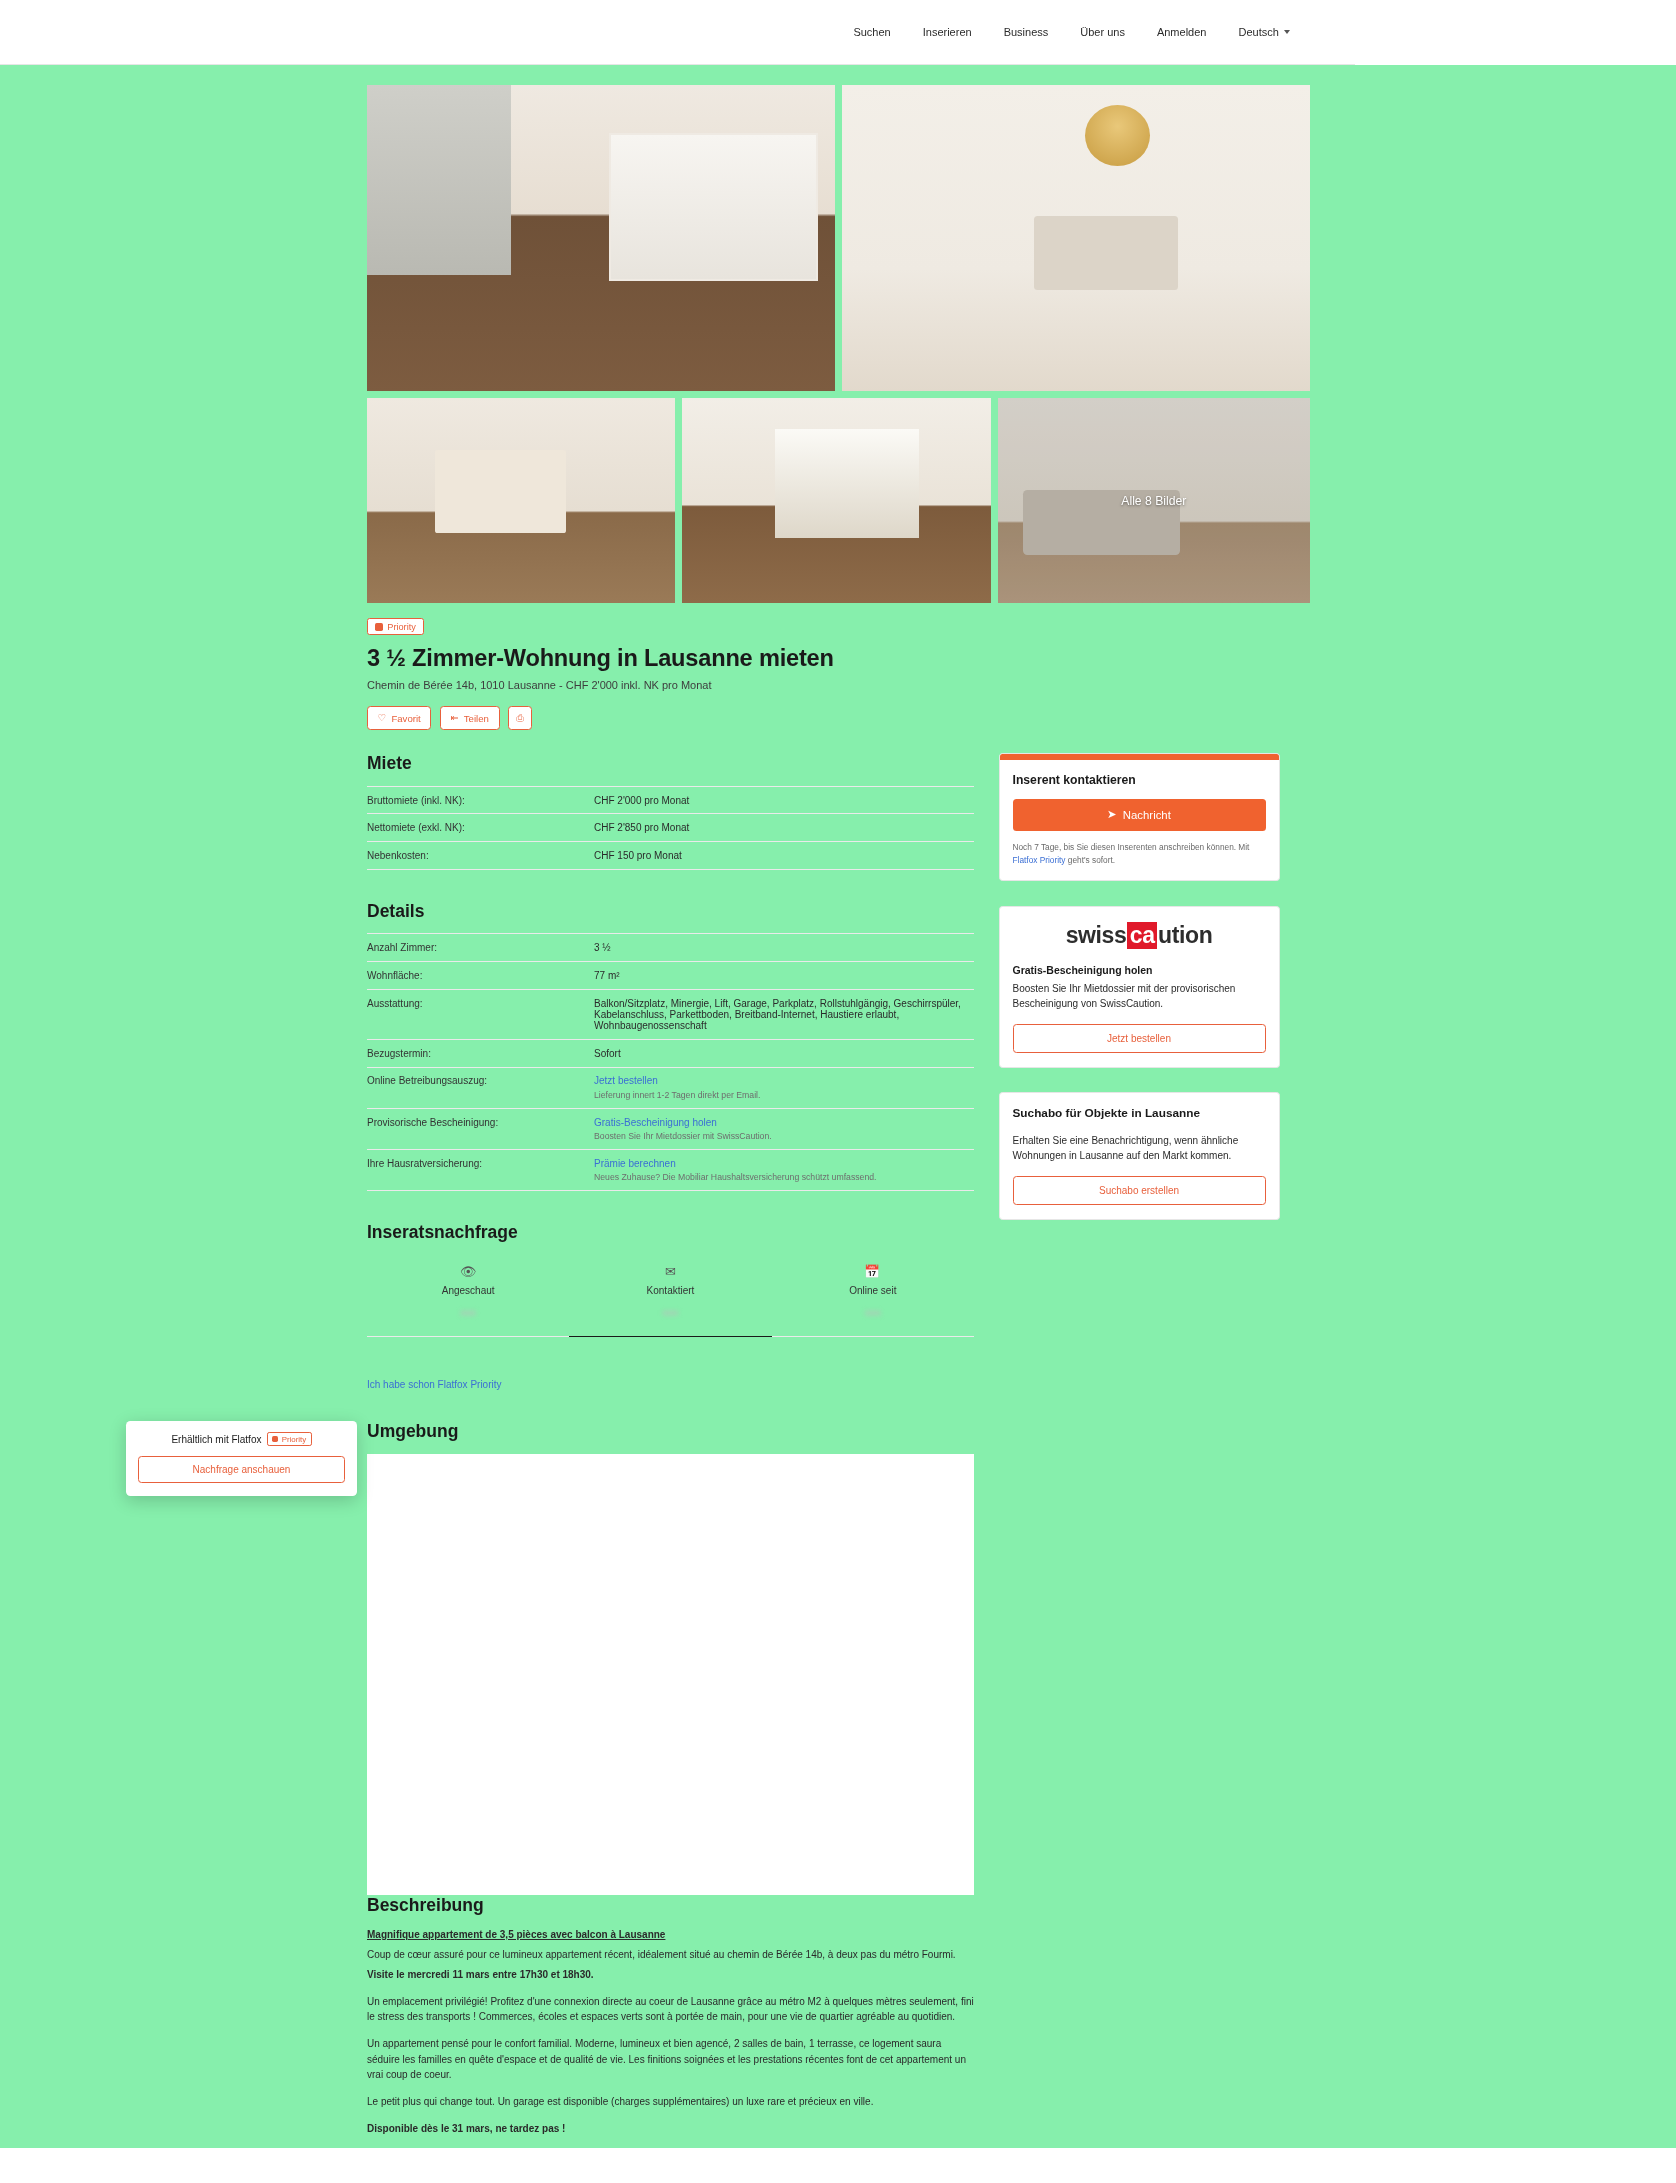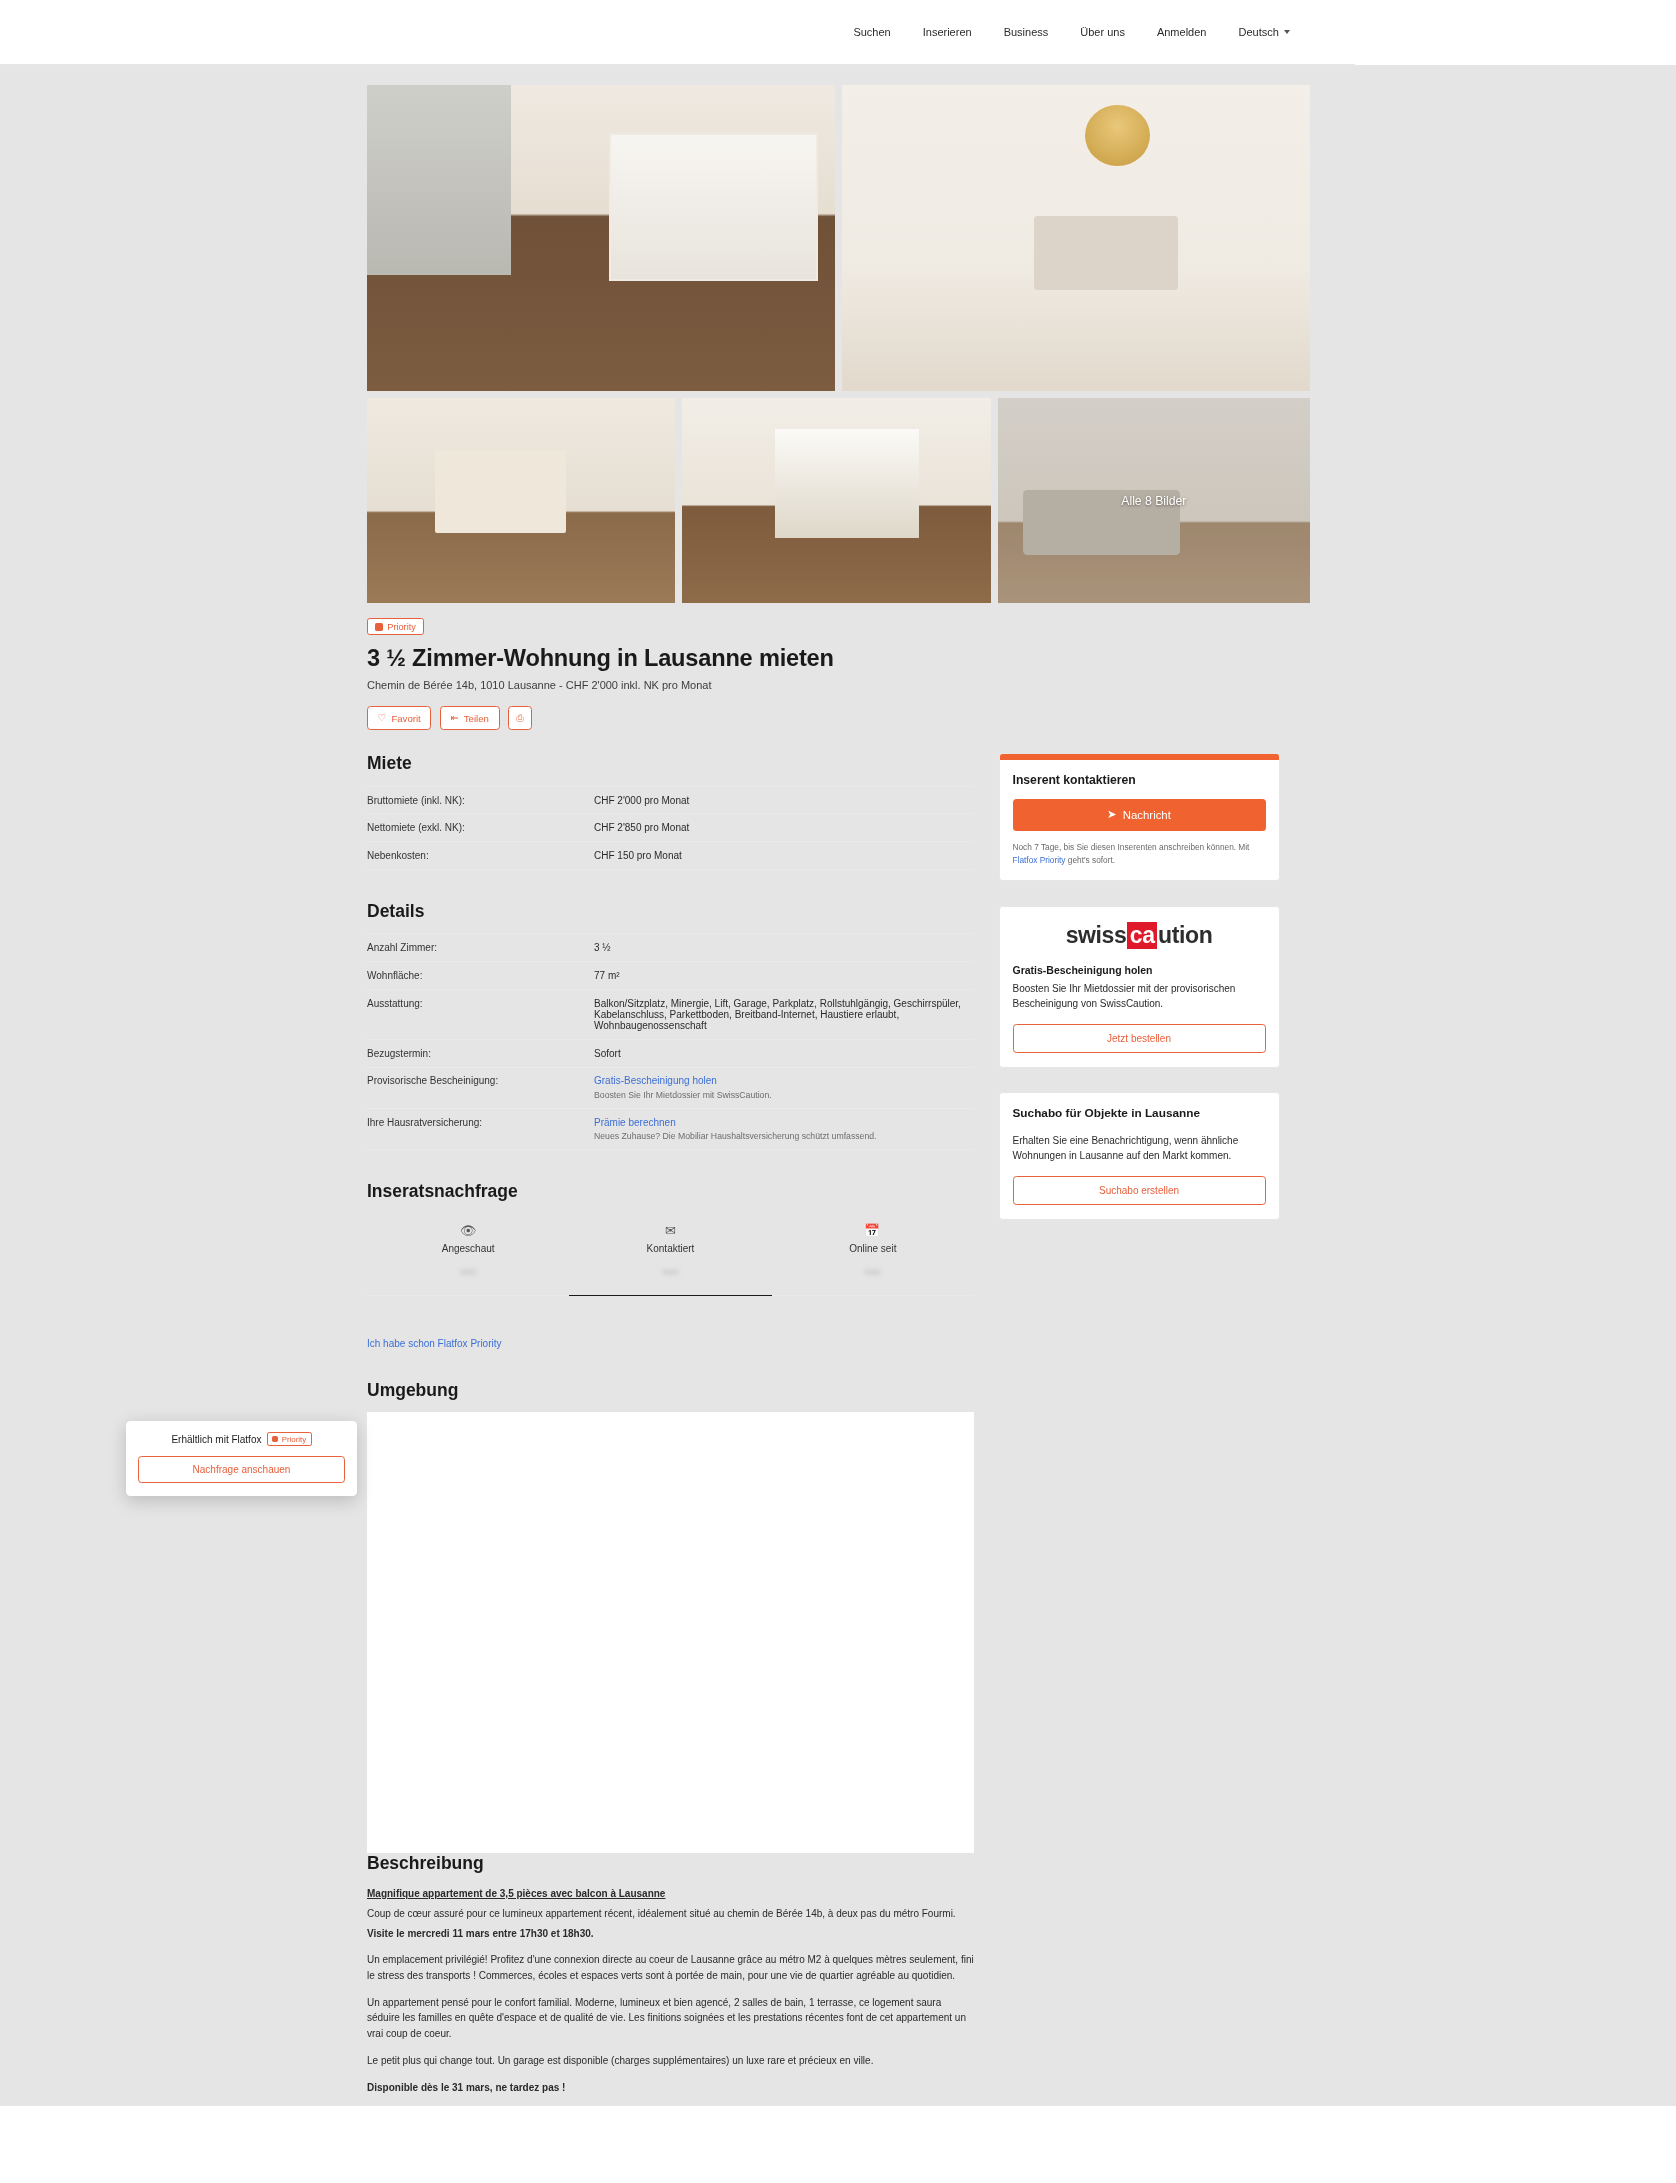--- a/index.html
+++ b/index.html
@@ -39,21 +39,21 @@
     border-left:3.9px solid transparent;
     border-right:3.9px solid transparent;
     border-top:4.4px solid #555;
     display:inline-block;
   }
 
   
   .content {
     width: 1677px;
     padding-top: 20px;
-    background:#e5e5e5;
+    background:#86efac;
   }
   .inner {
     margin: 0 auto;
     width: 943px;   
     position: relative;
   }
 
   
   .gallery { width: 943px; }
   .gal-row1 { display:flex; gap: 7px; height: 306px; }
@@ -343,20 +343,27 @@
             </tr>
             <tr>
               <td class="k">Ausstattung:</td>
               <td>Balkon/Sitzplatz, Minergie, Lift, Garage, Parkplatz, Rollstuhlgängig, Geschirrspüler, Kabelanschluss, Parkettboden, Breitband-Internet, Haustiere erlaubt, Wohnbaugenossenschaft</td>
             </tr>
             <tr>
               <td class="k">Bezugstermin:</td>
               <td>Sofort</td>
             </tr>
             <tr>
+              <td class="k">Online Betreibungsauszug:</td>
+              <td>
+                <a class="lnk" href="#">Jetzt bestellen</a>
+                <span class="sub-note">Lieferung innert 1-2 Tagen direkt per Email.</span>
+              </td>
+            </tr>
+            <tr>
               <td class="k">Provisorische Bescheinigung:</td>
               <td>
                 <a class="lnk" href="#">Gratis-Bescheinigung holen</a>
                 <span class="sub-note">Boosten Sie Ihr Mietdossier mit SwissCaution.</span>
               </td>
             </tr>
             <tr>
               <td class="k">Ihre Hausratversicherung:</td>
               <td>
                 <a class="lnk" href="#">Prämie berechnen</a>

